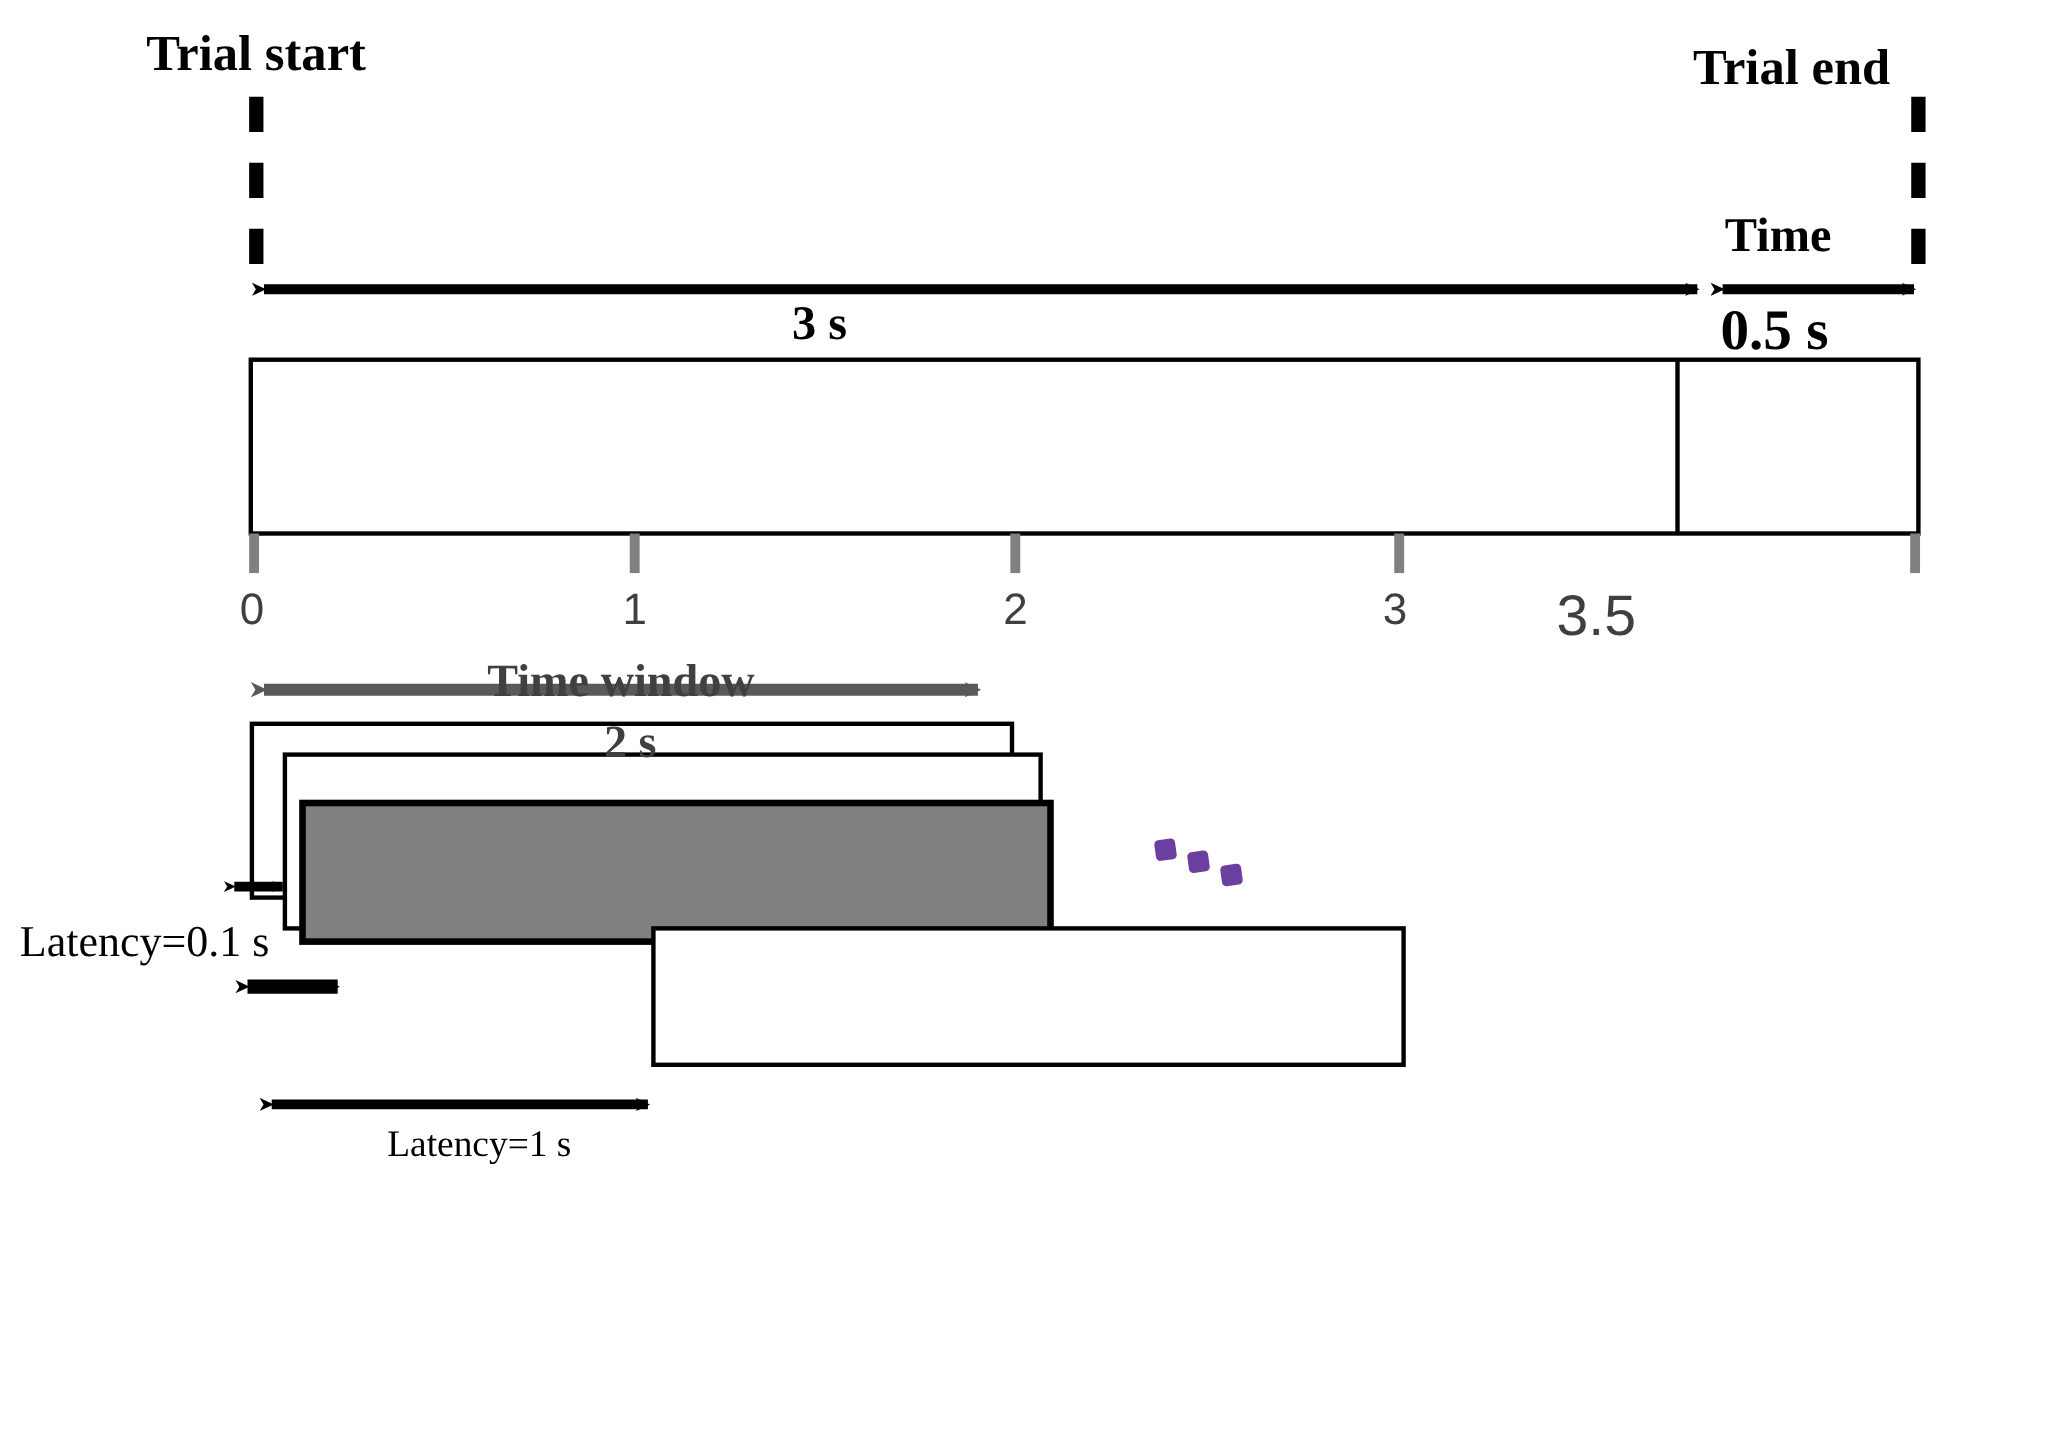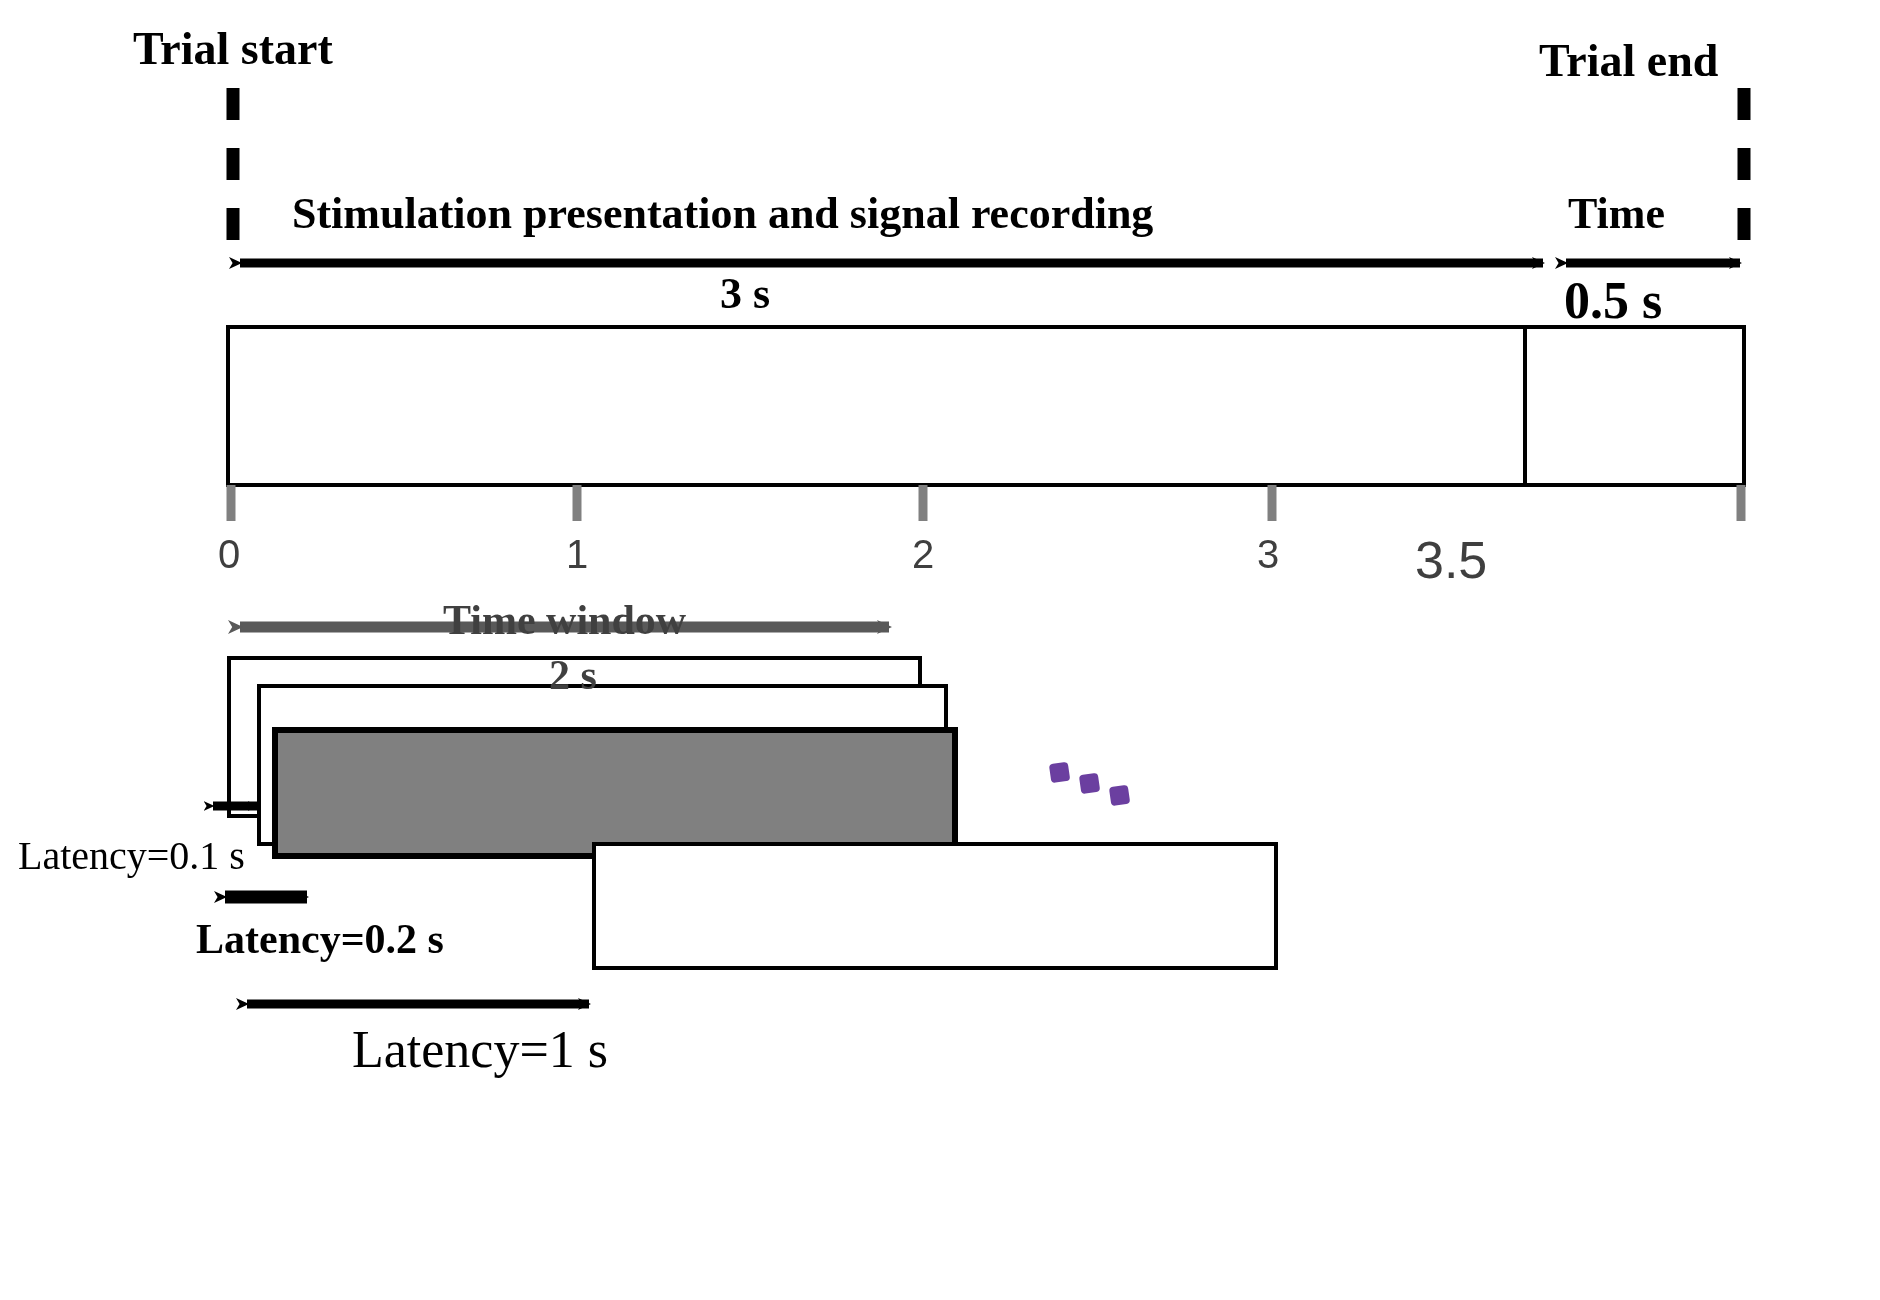--- a/index.html
+++ b/index.html
@@ -56,21 +56,21 @@
   #tick-3   { left: 1257px; top: 534px; font-size: 40px; }
   #tick-35  { left: 1415px; top: 534px; font-size: 52px; }
 
   
   #tw-label { left: 443px; top: 582px; font-size: 42px; }
   #tw-dur   { left: 549px; top: 637px; font-size: 42px; }
 
   
   #lat-01 { left: 18px;  top: 836px;  font-size: 40px; }
   #lat-02 { left: 196px; top: 918px;  font-size: 42px; }
-  #lat-1  { left: 352px; top: 1024px; font-size: 52px; }
+  #lat-1  { left: 352px; top: 1024px; font-size: 34px; }
 </style>
 </head>
 <body>
 
 <div id="stage">
 
   <svg id="canvas" viewBox="0 0 1880 1300" xmlns="http://www.w3.org/2000/svg">
     <defs>
       <marker id="ah-black-r" markerWidth="14" markerHeight="14" refX="11" refY="6" orient="auto" markerUnits="userSpaceOnUse">
         <path d="M0,0 L13,6 L0,12 L3.6,6 Z" fill="#000000"></path>
@@ -150,37 +150,35 @@
     </g>
     <g>
       <line x1="247" y1="1004" x2="589" y2="1004" stroke="#000000" stroke-width="9" marker-start="url(#ah-black-l)" marker-end="url(#ah-black-r)"></line>
     </g>
   </svg>
 
   <div class="lbl bold" id="trial-start">Trial start</div>
 
   <div class="lbl bold" id="trial-end">Trial end</div>
 
-  <div class="lbl bold" id="stim-label">Stimulation presentation and signal recording</div>
 
   <div class="lbl bold" id="rest-label">Time</div>
 
   <div class="lbl bold" id="dur-3s">3 s</div>
 
   <div class="lbl bold" id="dur-05s">0.5 s</div>
 
   <div class="lbl tick-txt" id="tick-0">0</div>
   <div class="lbl tick-txt" id="tick-1">1</div>
   <div class="lbl tick-txt" id="tick-2">2</div>
   <div class="lbl tick-txt" id="tick-3">3</div>
   <div class="lbl tick-txt" id="tick-35">3.5</div>
 
   <div class="lbl bold gray-txt" id="tw-label">Time window</div>
 
   <div class="lbl bold gray-txt" id="tw-dur">2 s</div>
 
   <div class="lbl" id="lat-01">Latency=0.1 s</div>
 
-  <div class="lbl bold" id="lat-02">Latency=0.2 s</div>
 
   <div class="lbl" id="lat-1">Latency=1 s</div>
 
 </div>
 
 </body></html>

